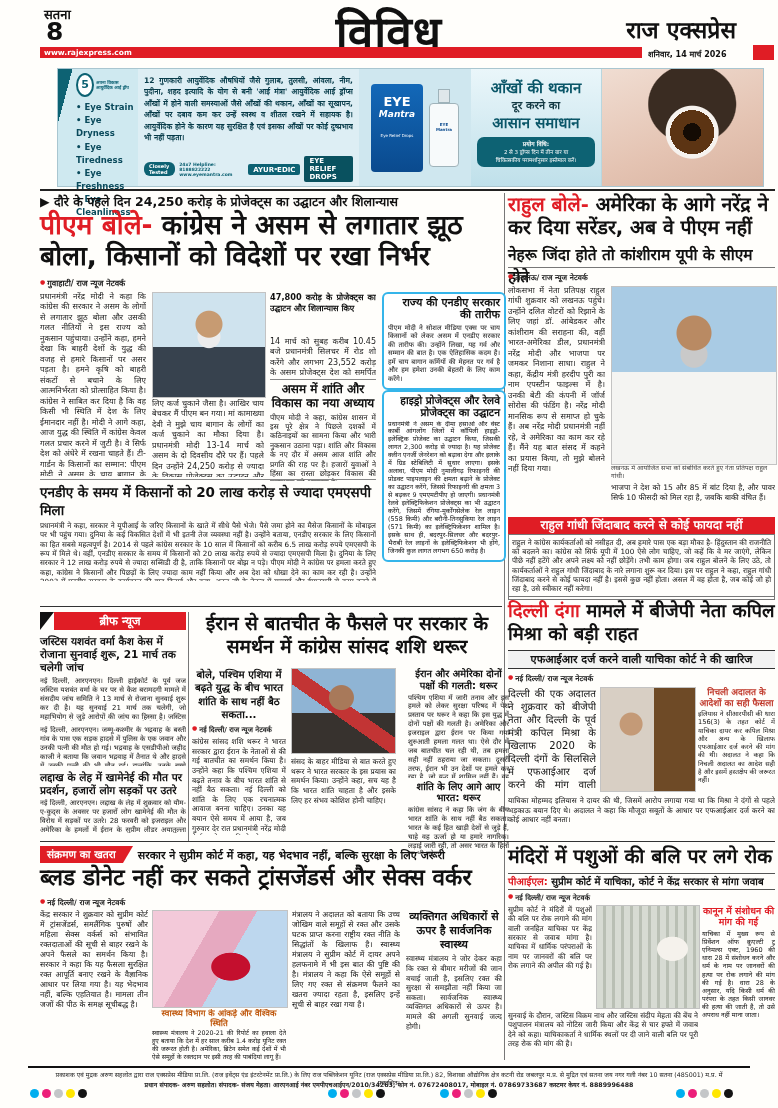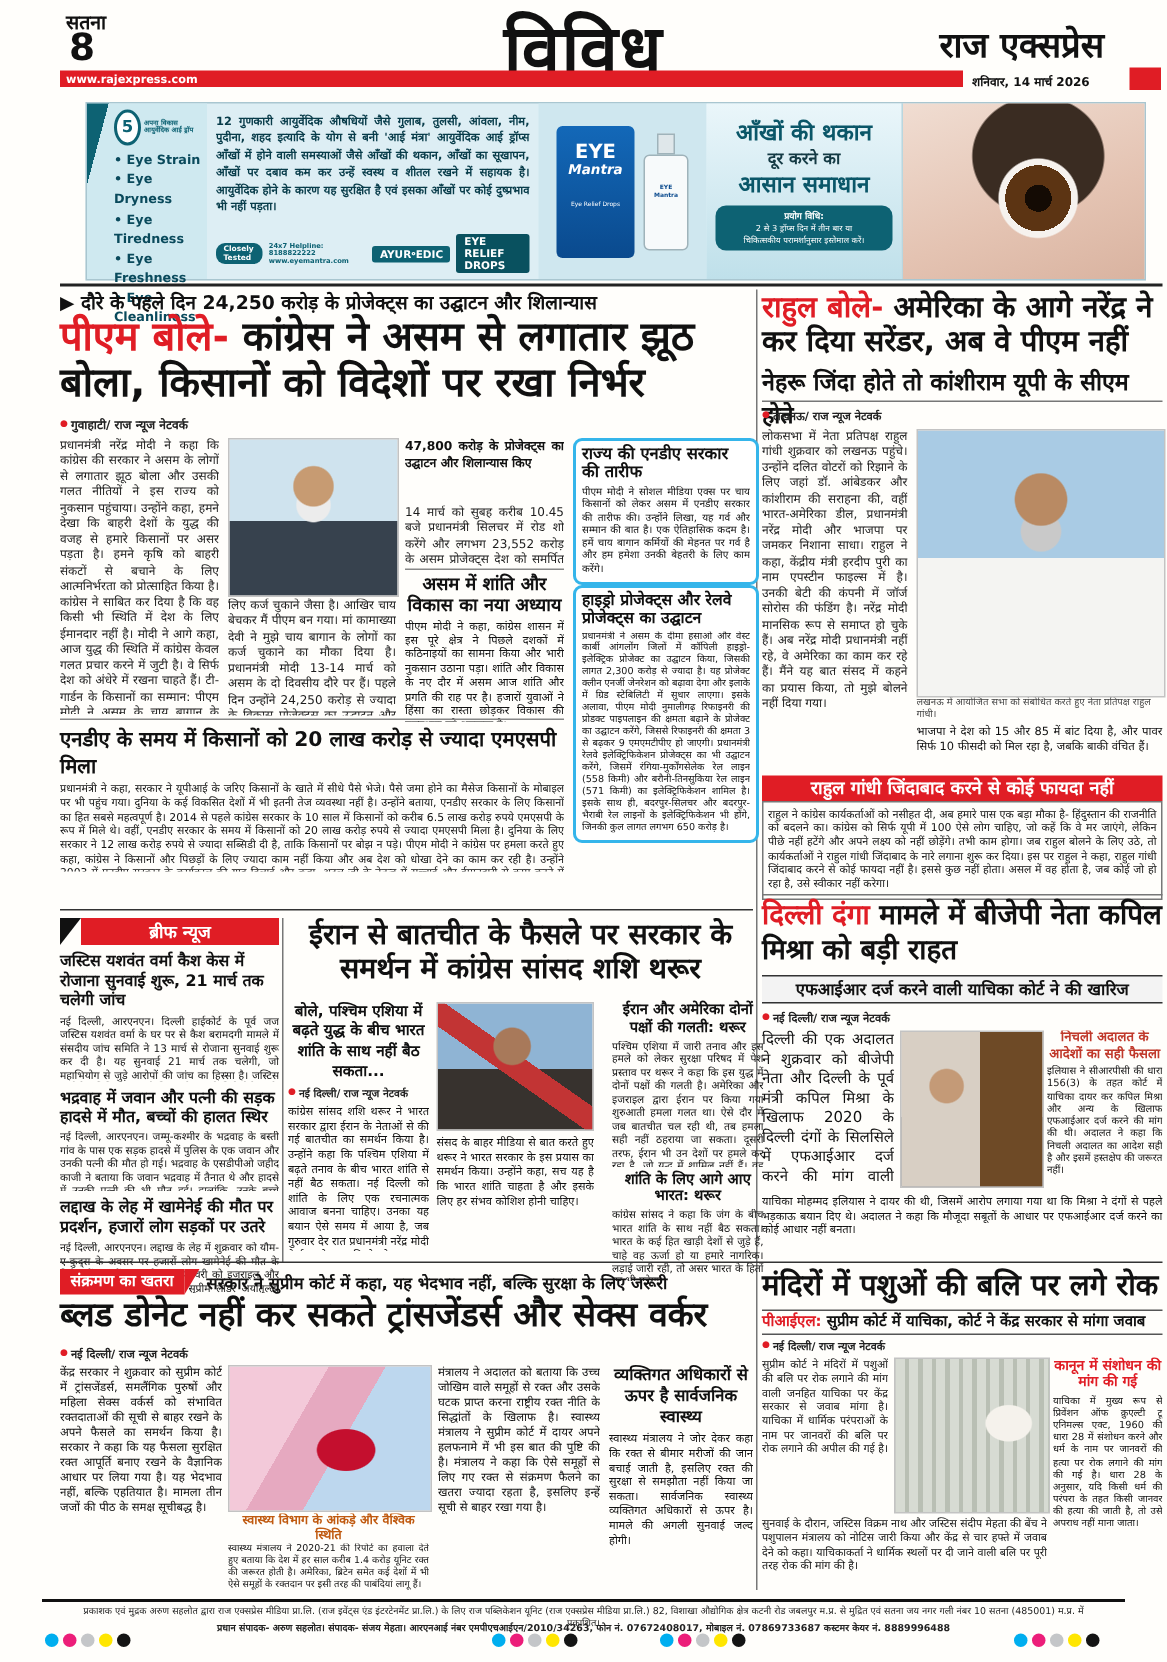--- a/index.html
+++ b/index.html
@@ -10,21 +10,21 @@
   .jt{text-align:justify;overflow:hidden;}
   .ov{overflow:hidden;}
   .red{color:#e01d25;}
   .ctr{text-align:center;}
   .dot{color:#e01d25;font-size:6px;vertical-align:2px;margin-right:2px;}
   .byline{font-size:8px;font-weight:bold;color:#222;}
   .body-txt{font-size:8px;line-height:1.31;color:#1c1c1c;}
   .hairline{background:#777;}
   .photo{position:relative;overflow:hidden;border:1px solid #c3c3c3;}
   .bluebox{border:2px solid #35b5ea;border-radius:6px;padding:3px 4px;overflow:hidden;background:#fff;}
-  .bluebox .bt{font-weight:900;text-align:left;line-height:1.12;margin-bottom:2px;}
+  .bluebox .bt{font-weight:900;text-align:right;line-height:1.12;margin-bottom:2px;}
   .redband{background:#e01d25;color:#fff;font-weight:900;text-align:center;}
   .kicker-badge{background:#e01d25;color:#fff;font-weight:900;padding:0 7px;}
   .pill{display:inline-block;background:#0d6273;color:#fff;font-weight:800;border-radius:2px;padding:1px 5px;}
   .dots{display:flex;gap:3px;}
   .dots span{width:9px;height:9px;border-radius:50%;display:inline-block;}
   .c1{background:#00aeef}.c2{background:#ec1e79}.c3{background:#c4c6c8}.c4{background:#ffe600}.c5{background:#141414}
 </style>
 </head>
 <body>
 
@@ -147,21 +147,20 @@
   <div class="abs" style="left:40px;top:612px;width:146px;height:230px">
     <div style="display:flex;height:18px">
       <div style="width:0;height:0;border-top:18px solid #111;border-right:14px solid transparent"></div>
       <div class="redband" style="flex:1;font-size:11.5px;line-height:18px">ब्रीफ न्यूज</div>
     </div>
     <div style="margin-top:5px">
       <div style="font-size:10.6px;font-weight:800;line-height:1.25">जस्टिस यशवंत वर्मा कैश केस में रोजाना सुनवाई शुरू, 21 मार्च तक चलेगी जांच</div>
       <div class="jt" style="font-size:7px;line-height:1.28;height:44px;margin-top:2px">नई दिल्ली, आरएनएन। दिल्ली हाईकोर्ट के पूर्व जज जस्टिस यशवंत वर्मा के घर पर से कैश बरामदगी मामले में संसदीय जांच समिति ने 13 मार्च से रोजाना सुनवाई शुरू कर दी है। यह सुनवाई 21 मार्च तक चलेगी, जो महाभियोग से जुड़े आरोपों की जांच का हिस्सा है। जस्टिस वर्मा ने समिति से कहा है कि उनके घर से मिले पैसे उनके नहीं थे।</div>
     </div>
     <div style="margin-top:5px">
-      <div style="font-size:10.6px;font-weight:800;line-height:1.25">भद्रवाह में जवान और पत्नी की सड़क हादसे में मौत, बच्चों की हालत स्थिर</div>
       <div class="jt" style="font-size:7px;line-height:1.28;height:40px;margin-top:2px">नई दिल्ली, आरएनएन। जम्मू-कश्मीर के भद्रवाह के बस्ती गांव के पास एक सड़क हादसे में पुलिस के एक जवान और उनकी पत्नी की मौत हो गई। भद्रवाह के एसडीपीओ जहीद काजी ने बताया कि जवान भद्रवाह में तैनात थे और हादसे में उनकी पत्नी की भी मौत हुई। हालांकि, उनके बच्चे दुर्घटना में सुरक्षित रहे हैं और उनकी हालत स्थिर है।</div>
     </div>
     <div style="margin-top:5px">
       <div style="font-size:10.6px;font-weight:800;line-height:1.25">लद्दाख के लेह में खामेनेई की मौत पर प्रदर्शन, हजारों लोग सड़कों पर उतरे</div>
       <div class="jt" style="font-size:7px;line-height:1.28;height:34px;margin-top:2px">नई दिल्ली, आरएनएन। लद्दाख के लेह में शुक्रवार को यौम-ए-कुद्स के अवसर पर हजारों लोग खामेनेई की मौत के विरोध में सड़कों पर उतरे। 28 फरवरी को इजराइल और अमेरिका के हमलों में ईरान के सुप्रीम लीडर अयातुल्ला अली खामेनेई की मौत हुई थी। प्रदर्शनकारियों के हाथों में ईरान और खामेनेई की तस्वीरें थीं।</div>
     </div>
   </div>
 
   <div class="abs" style="left:192px;top:612px;width:310px;height:230px">
     <h2 class="abs ctr" style="left:0;top:0;margin:0;width:100%;font-size:19px;font-weight:900;line-height:1.22">ईरान से बातचीत के फैसले पर सरकार के समर्थन में कांग्रेस सांसद शशि थरूर</h2>

